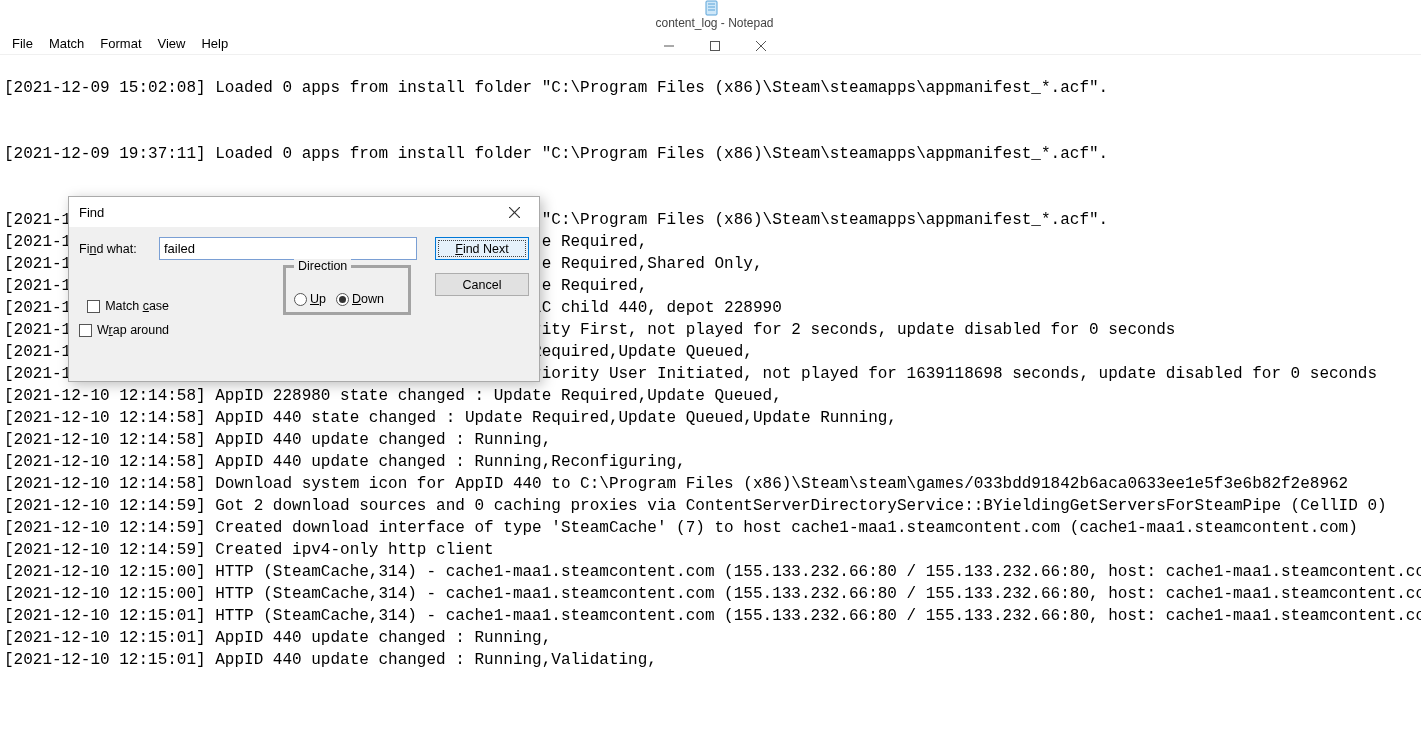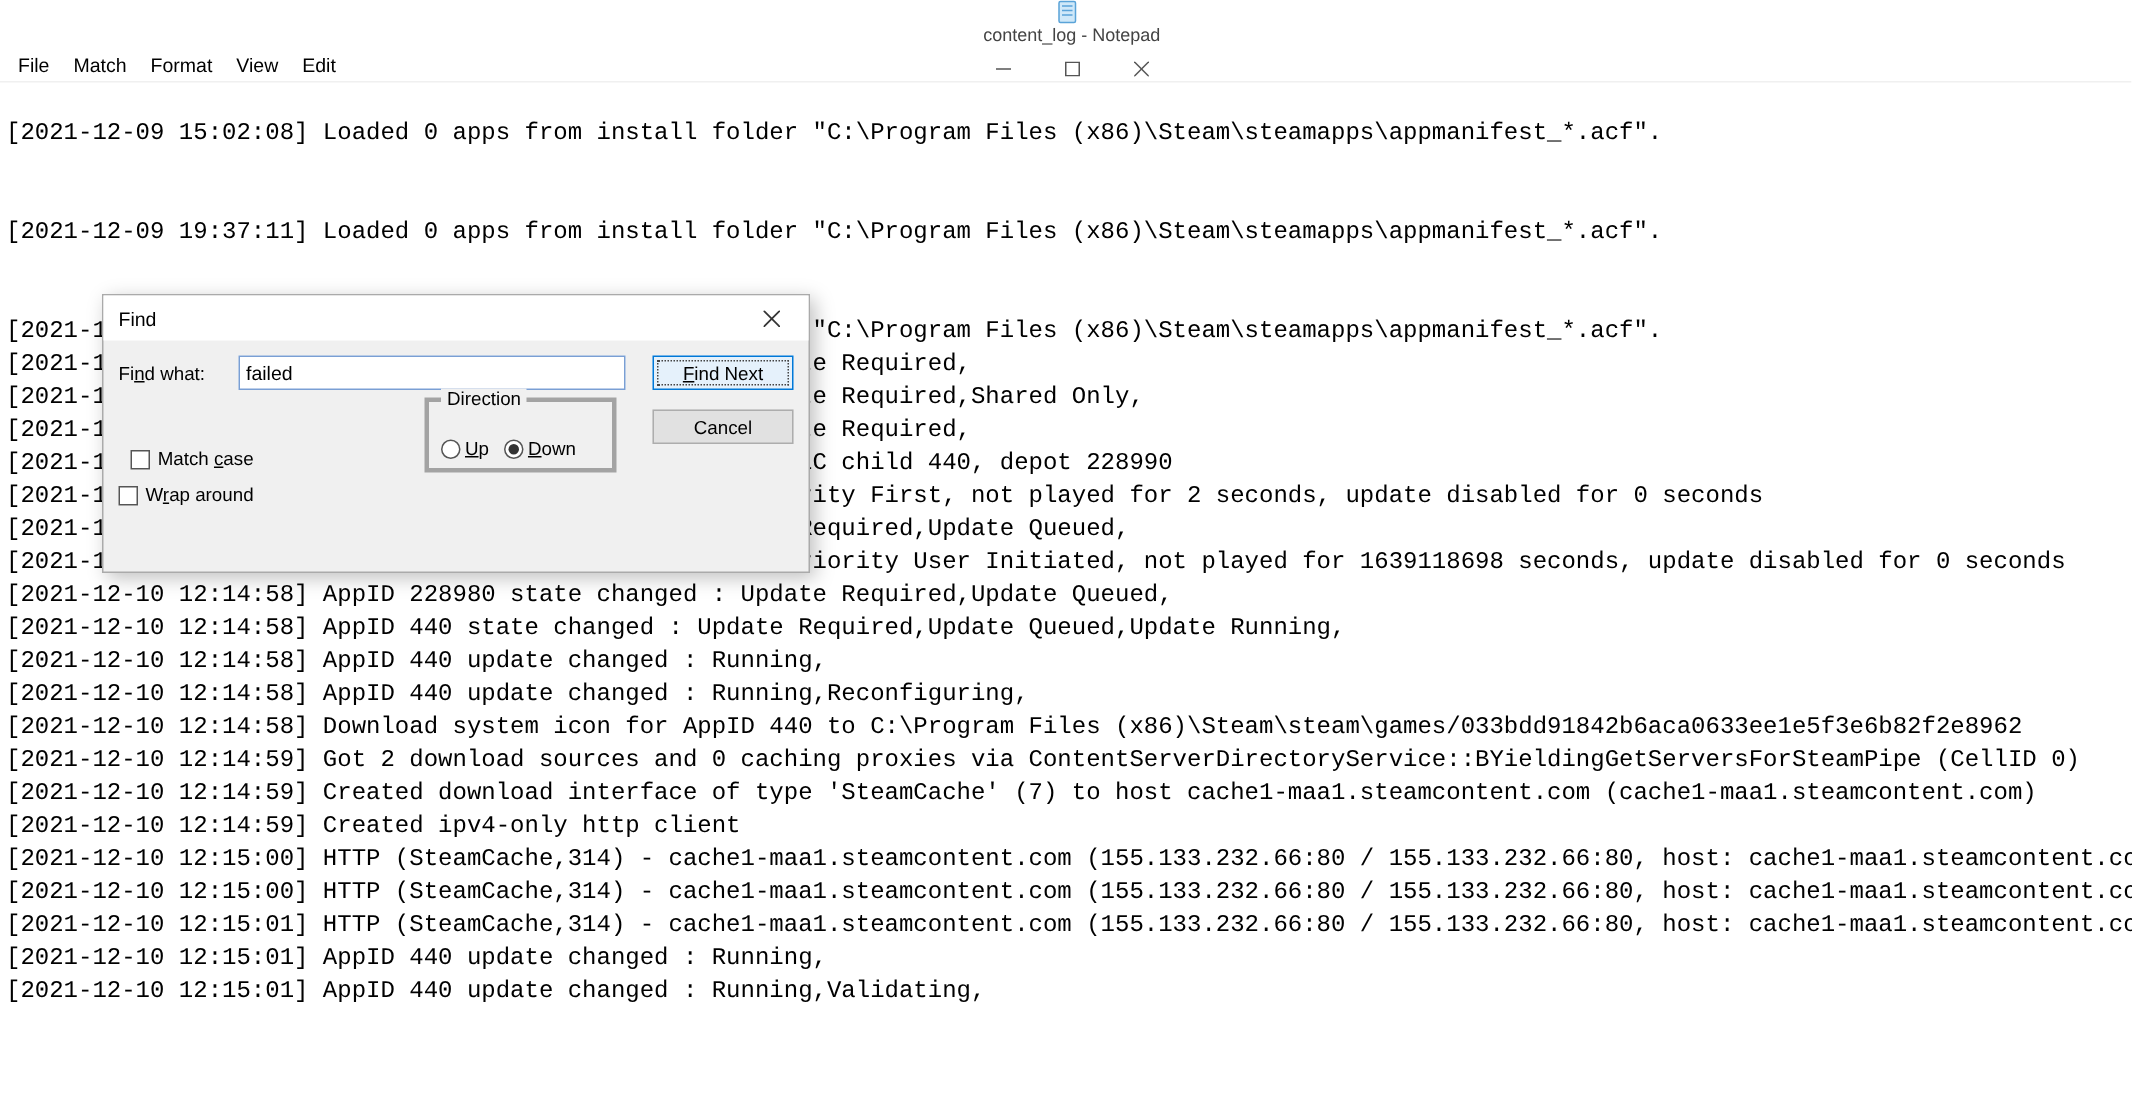--- a/index.html
+++ b/index.html
@@ -100,21 +100,21 @@
         </svg>
     </div>
   </div>
 </div>
 
 <div class="menubar">
   <div class="menuitem">File</div>
   <div class="menuitem">Match</div>
   <div class="menuitem">Format</div>
   <div class="menuitem">View</div>
-  <div class="menuitem">Edit</div>
+  <div class="menuitem">Help</div>
 </div>
 
 <div class="content-area">
   <div class="text-editor">
 [2021-12-09 15:02:08] Loaded 0 apps from install folder "C:\Program Files (x86)\Steam\steamapps\appmanifest_*.acf".
 
 
 [2021-12-09 19:37:11] Loaded 0 apps from install folder "C:\Program Files (x86)\Steam\steamapps\appmanifest_*.acf".
 
 

